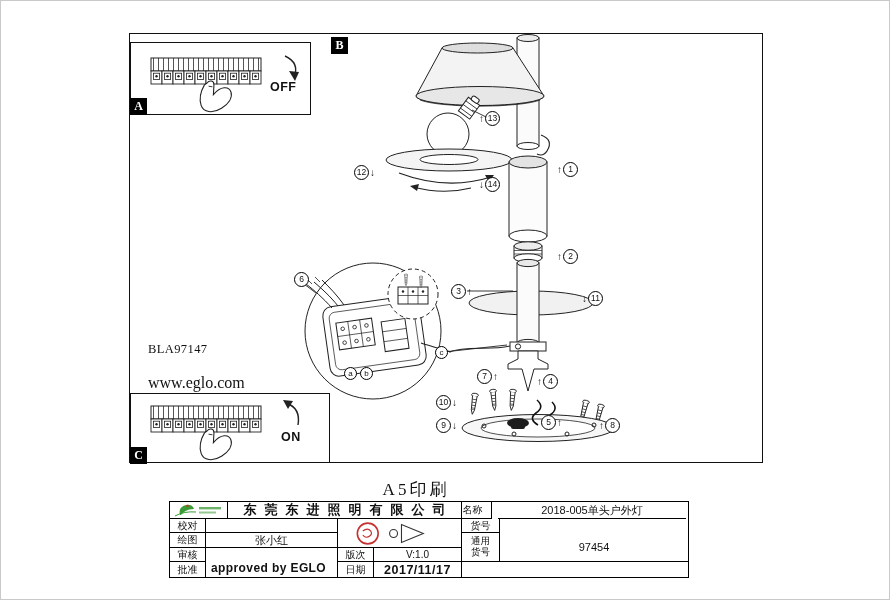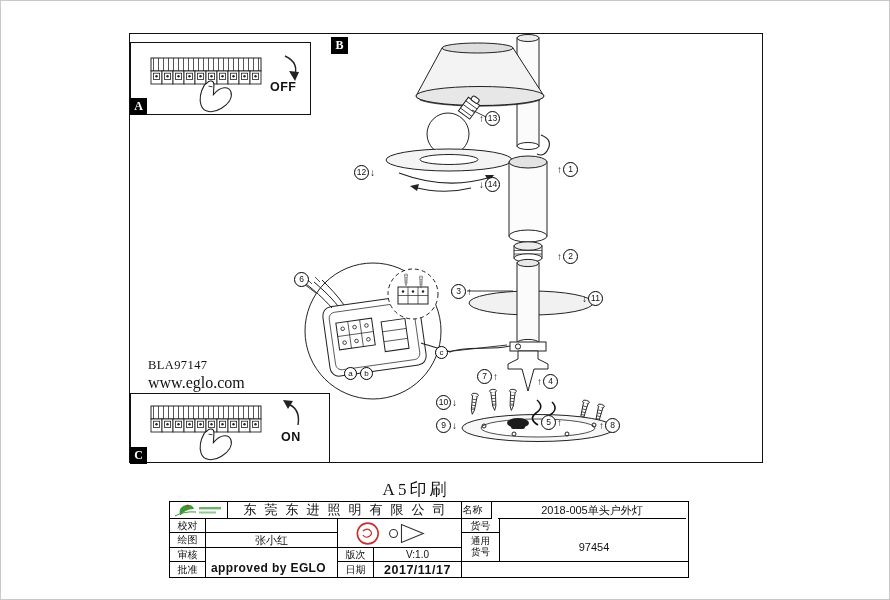--- a/index.html
+++ b/index.html
@@ -23,21 +23,21 @@
          background:#fff;font-size:8.5px;line-height:13px;text-align:center;}
   .co .a{font-size:10px;line-height:10px;}
   .lt{position:absolute;width:11px;height:11px;border:1px solid #000;border-radius:50%;background:#fff;
       font-size:8px;line-height:11px;text-align:center;}
   
   .tbl{left:168px;top:500px;width:518px;height:75px;border:1.5px solid #000;box-sizing:content-box;}
   .cell{position:absolute;box-sizing:border-box;display:flex;align-items:center;justify-content:center;
         font-size:10px;overflow:hidden;white-space:nowrap;}
   .br{border-right:1px solid #000;}
   .bb{border-bottom:1px solid #000;}
-  .company{font-weight:normal;font-size:13px;letter-spacing:8px;padding-left:8px;}
+  .company{font-weight:bold;font-size:13px;letter-spacing:8px;padding-left:8px;}
   .v11{font-size:11px;}
   .two-line{flex-direction:column;line-height:1.15;font-size:9.5px;}
   .appr{align-items:flex-end;justify-content:flex-start;padding:0 0 2px 5px;font-size:12px;font-weight:600;letter-spacing:.4px;}
   .datev{font-size:12.5px;font-weight:bold;letter-spacing:.5px;}
 </style>
 </head>
 <body>
 
 <div class="page">
 
@@ -219,21 +219,21 @@
   <div class="abs inset inset-a"></div>
   <div class="abs inset inset-c"></div>
 
   <div class="abs tag" style="left:129px;top:97px">A</div>
   <div class="abs tag" style="left:330px;top:36px">B</div>
   <div class="abs tag" style="left:129px;top:446px">C</div>
 
   <div class="abs switch-txt" style="left:269px;top:79px">OFF</div>
   <div class="abs switch-txt" style="left:280px;top:429px">ON</div>
 
-  <div class="abs serif code-txt" style="left:147px;top:357px">BLA97147</div>
+  <div class="abs serif code-txt" style="left:147px;top:341px">BLA97147</div>
   <div class="abs serif site-txt" style="left:147px;top:373px">www.eglo.com</div>
   <div class="abs serif print-txt" style="left:335px;top:477px">A5印刷</div>
 
   <span class="co" style="left:556px;top:161px">
       <span class="a">↑</span>
       <span class="n">1</span>
       <span class="a"></span>
     </span>
   <span class="co" style="left:556px;top:248px">
       <span class="a">↑</span>

